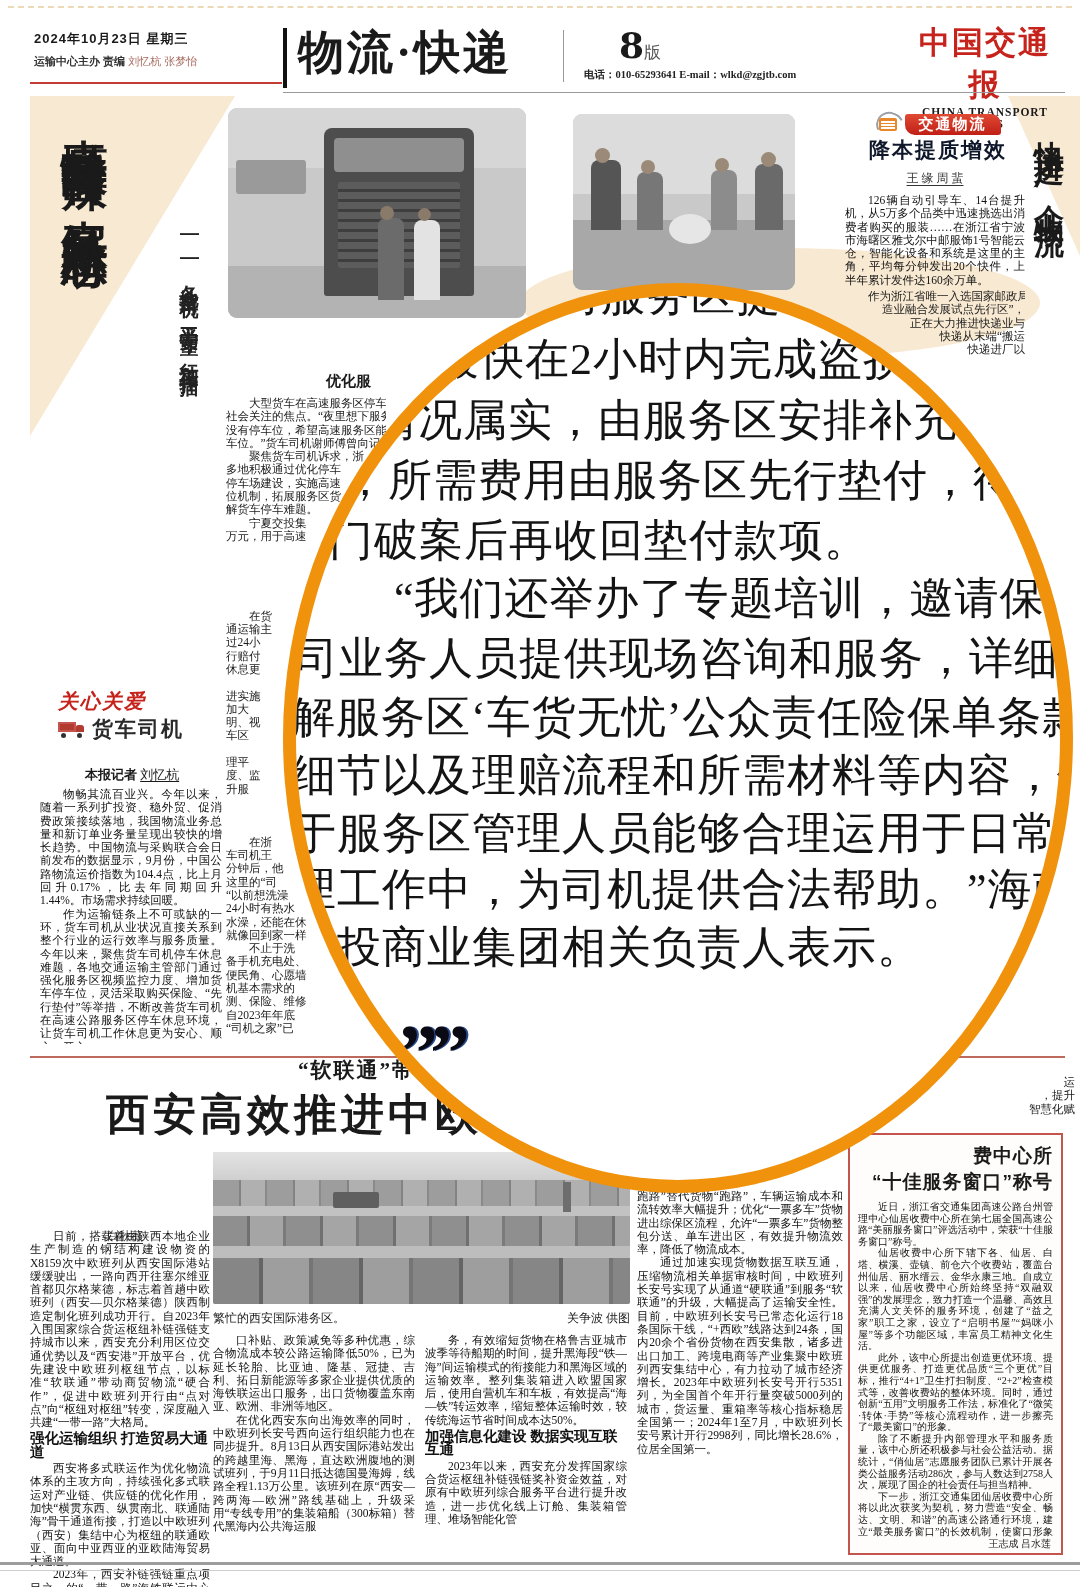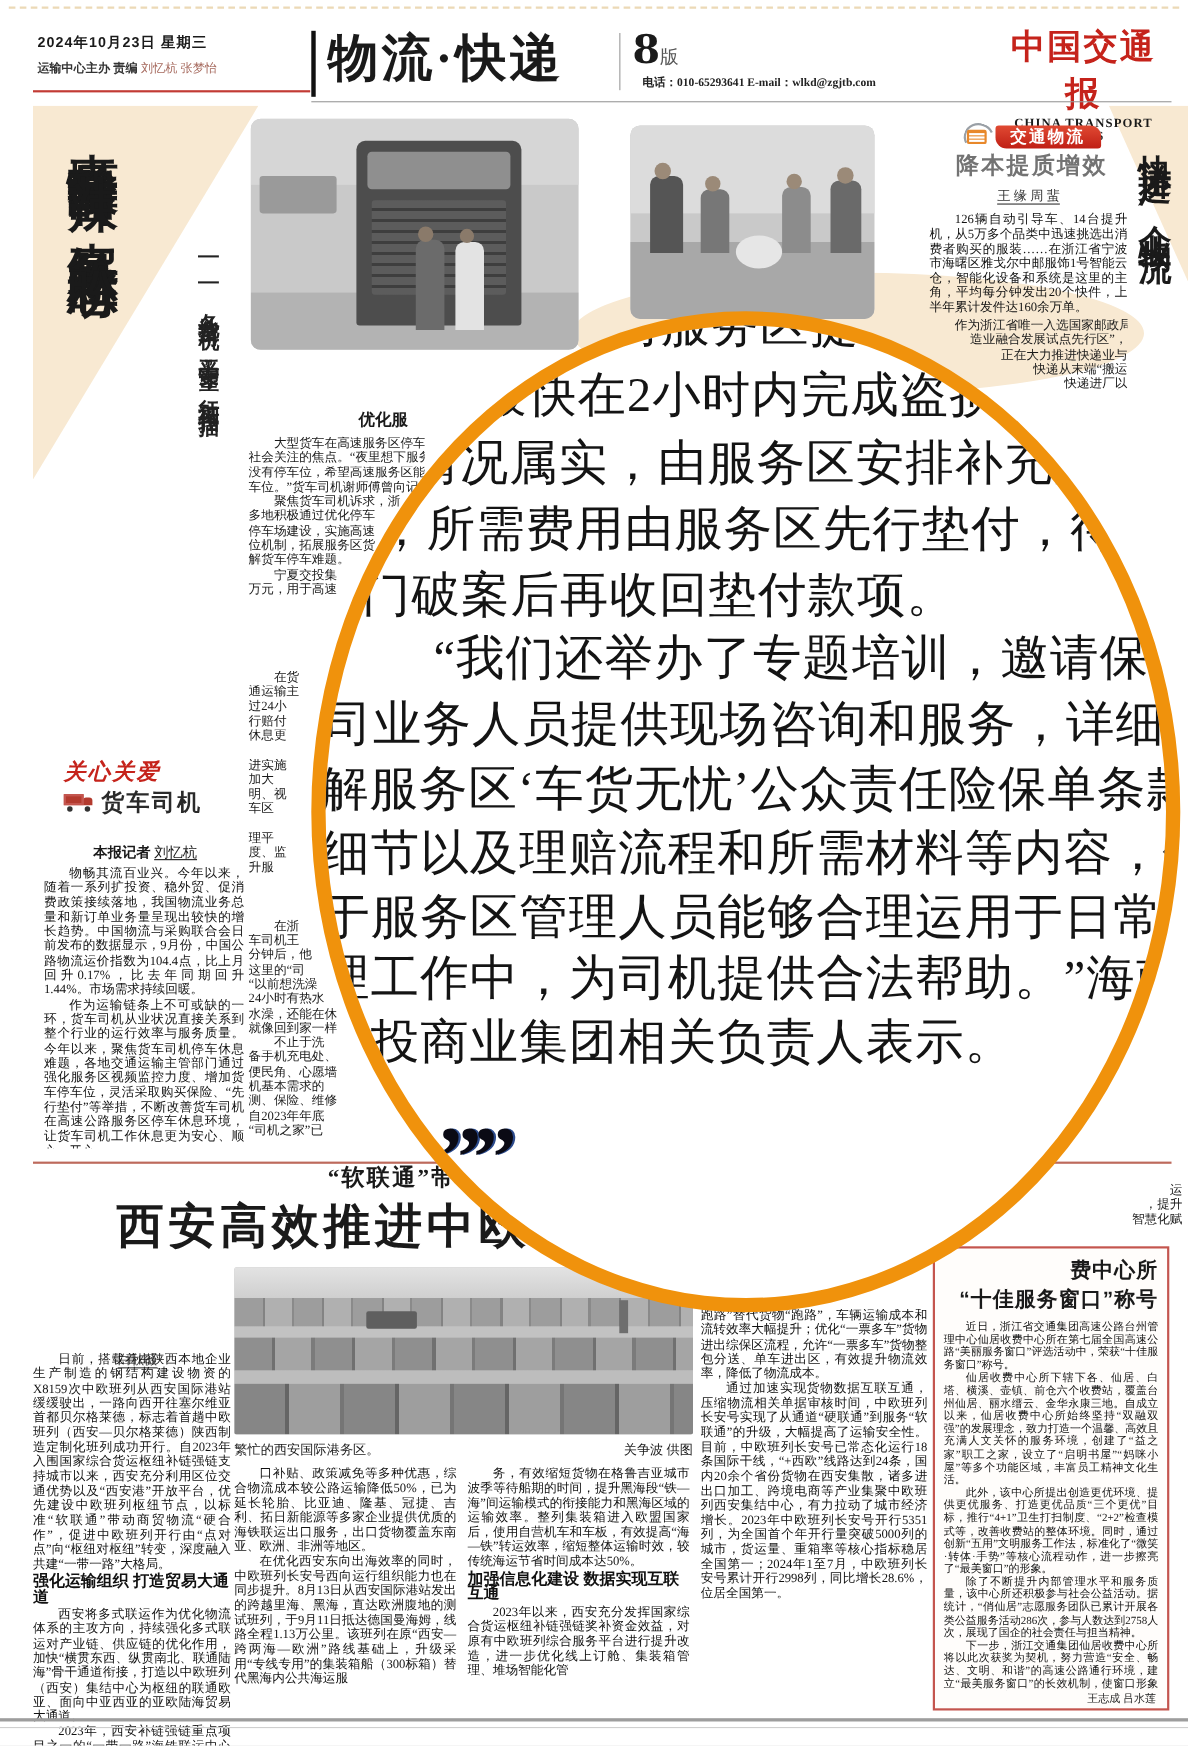--- a/index.html
+++ b/index.html
@@ -9,21 +9,21 @@
   .sans{font-family:"Liberation Sans","DejaVu Sans",sans-serif;}
   
   .topdash{position:absolute;left:8px;right:8px;top:6px;border-top:2px dashed #ecd9b6;}
   .date{font-size:13px;font-weight:bold;letter-spacing:1px;}
   .staffline{font-size:11px;color:#333;margin-top:6px;}
   .staffline .names{color:#a66a5e;}
   .redrule{background:#c23b35;}
   .greyrule{background:#9a9a9a;}
   .secbar{width:4px;background:#111;}
   .section-title{font-size:46px;font-weight:bold;letter-spacing:3px;font-family:"Liberation Serif",serif;}
-  .pagenum{font-size:36px;font-weight:bold;font-family:"DejaVu Serif",serif;}
+  .pagenum{font-size:36px;font-weight:bold;font-family:"DejaVu Serif",serif;margin-left:44px;}
   .pagenum small{font-size:17px;color:#555;font-weight:normal;}
   .contact{font-size:10.5px;color:#222;}
   .brand{font-size:31px;font-weight:bold;color:#c5231b;letter-spacing:2px;font-family:"Liberation Serif",serif;}
   .brand-en{font-size:11.5px;font-weight:bold;letter-spacing:1px;font-family:"Liberation Serif",serif;}
   
   .tri{position:absolute;background:#f8e9d2;}
   
   .v-head{writing-mode:vertical-rl;text-orientation:upright;font-size:46px;font-weight:bold;
           letter-spacing:5px;line-height:1.25;}
   .v-sub{writing-mode:vertical-rl;text-orientation:upright;font-size:19px;font-weight:bold;
@@ -47,21 +47,21 @@
            font-family:"Liberation Sans",sans-serif;margin:3px 0 !important;text-align:left;}
   .ln{white-space:nowrap;overflow:hidden;}
   .frag{font-size:11.5px;line-height:13.3px;}
   .frag .ln{text-align:right;}
   
   .photo{background:#c9c9c9;border-radius:9px;overflow:hidden;}
   .caption{font-size:12px;}
   
   .badge-tag{display:inline-block;background:linear-gradient(#e04a33,#c01f15);color:#fff;
              font-size:15px;font-weight:bold;padding:1px 14px;border-radius:3px 10px 3px 10px;letter-spacing:2px;}
-  .badge-slogan{color:#737373;font-size:21px;font-weight:bold;letter-spacing:2px;font-family:"Liberation Sans",sans-serif;}
+  .badge-slogan{color:#0f172a;font-size:21px;font-weight:bold;letter-spacing:2px;font-family:"Liberation Sans",sans-serif;}
   .crateicon{position:relative;width:26px;height:24px;display:inline-block;}
   .crateicon .c{position:absolute;left:3px;top:6px;width:18px;height:13px;background:#e8882a;border-radius:2px;}
   .crateicon .c i{position:absolute;left:2px;right:2px;height:1.5px;background:#fff;display:block;}
   .crateicon .arc{position:absolute;left:0;top:0;width:24px;height:22px;border:2.5px solid #9aa0a6;
                   border-radius:50%;border-bottom-color:transparent;border-right-color:transparent;transform:rotate(20deg);}
   .bl{font-size:12px;color:#333;}
   
   .mag{position:absolute;left:283px;top:283px;width:790px;height:910px;box-sizing:border-box;
        border:13px solid #f0920c;border-radius:50%;background:#fff;overflow:hidden;z-index:50;}
   .mag-ln{position:absolute;font-size:44px;letter-spacing:1px;white-space:nowrap;color:#141414;

